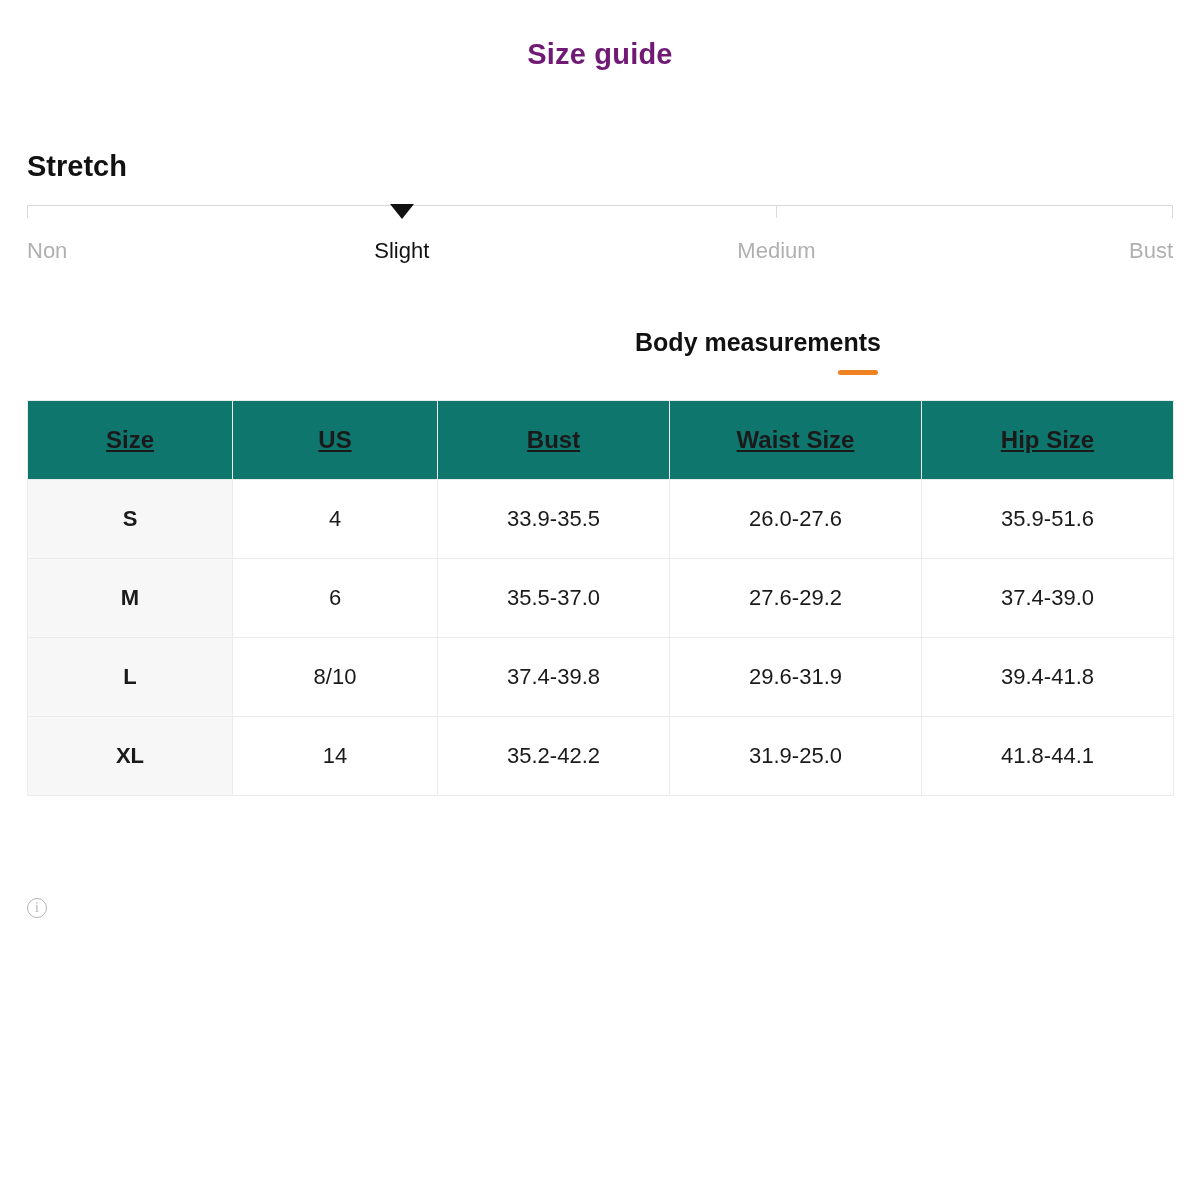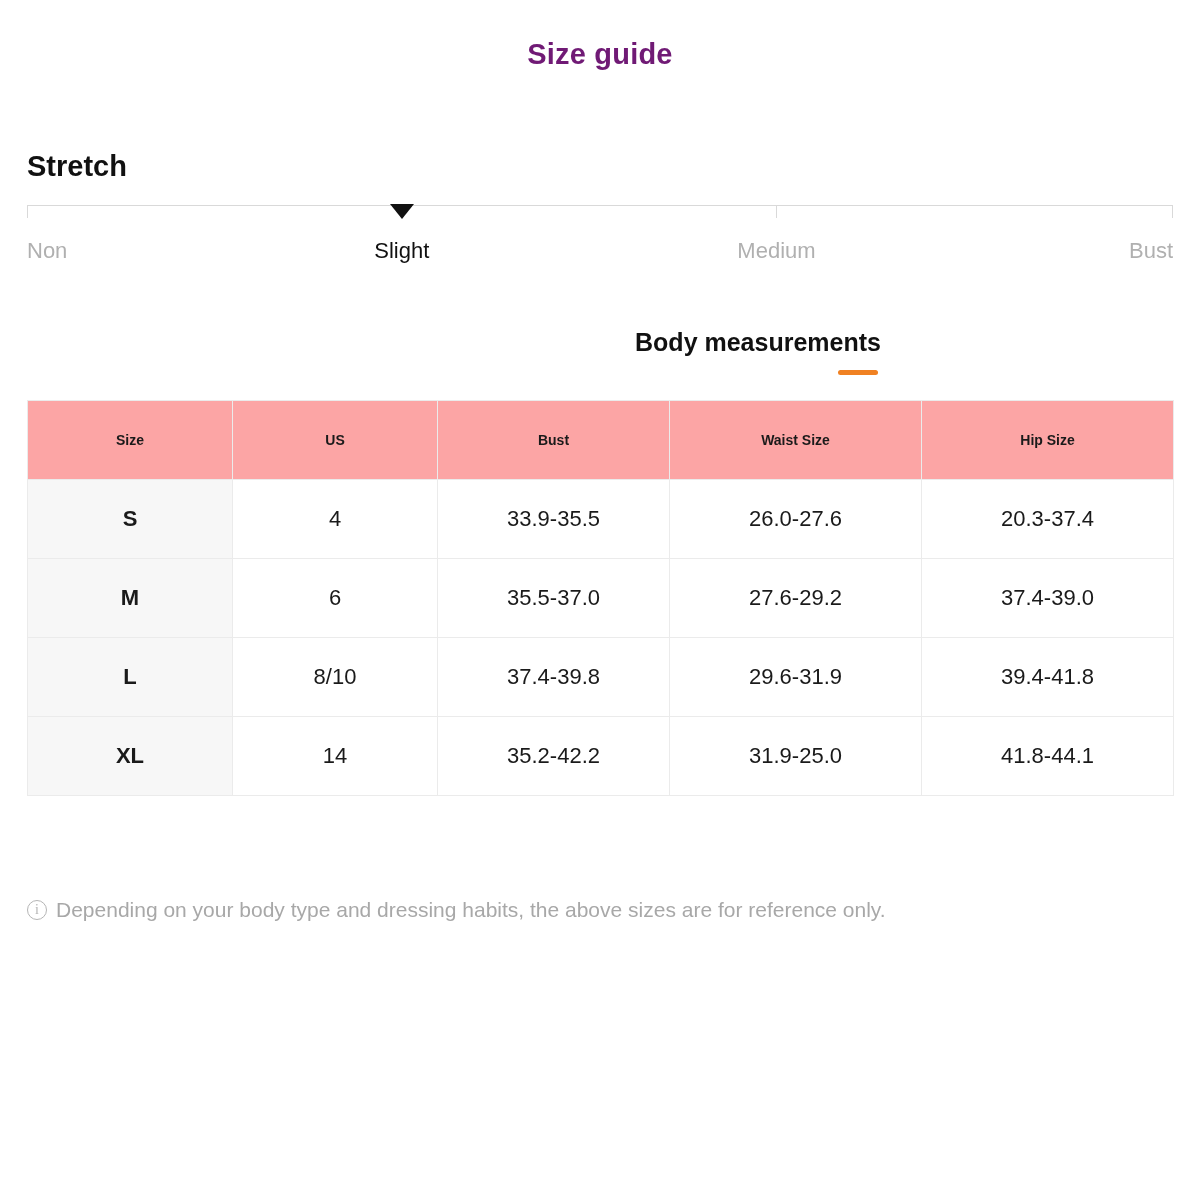--- a/index.html
+++ b/index.html
@@ -138,23 +138,24 @@
   .table td, .table th {
     border: 1px solid #ebebeb;
     text-align: center;
     font-size: 22px;
     color: #1a1a1a;
     font-weight: normal;
     height: 79px;
     padding: 0 4px;
   }
   .table thead th {
-    background: #fca5a5;
-    font-weight: bold;
-    font-size: 14px;
+    background: #0f766e;
+    font-weight: bold;
+    font-size: 24px;
+    text-decoration: underline;
   }
   .table tbody td:first-child {
     background: #f7f7f7;
     font-weight: bold;
   }
   .table tbody tr td {
     background: #ffffff;
   }
   .table tbody tr td:first-child {
     background: #f7f7f7;
@@ -229,21 +230,21 @@
         <th class="col-waist">Waist Size</th>
         <th class="col-hip">Hip Size</th>
       </tr>
     </thead>
     <tbody>
       <tr>
         <td>S</td>
         <td>4</td>
         <td>33.9-35.5</td>
         <td>26.0-27.6</td>
-        <td>20.3-37.4</td>
+        <td>35.9-51.6</td>
       </tr>
       <tr>
         <td>M</td>
         <td>6</td>
         <td>35.5-37.0</td>
         <td>27.6-29.2</td>
         <td>37.4-39.0</td>
       </tr>
       <tr>
         <td>L</td>
@@ -257,16 +258,15 @@
         <td>14</td>
         <td>35.2-42.2</td>
         <td>31.9-25.0</td>
         <td>41.8-44.1</td>
       </tr>
     </tbody>
   </table>
 
   <div class="footnote">
     <span class="info-icon">i</span>
-    <span>Depending on your body type and dressing habits, the above sizes are for reference only.</span>
   </div>
 
 </div>
 
 </body></html>

